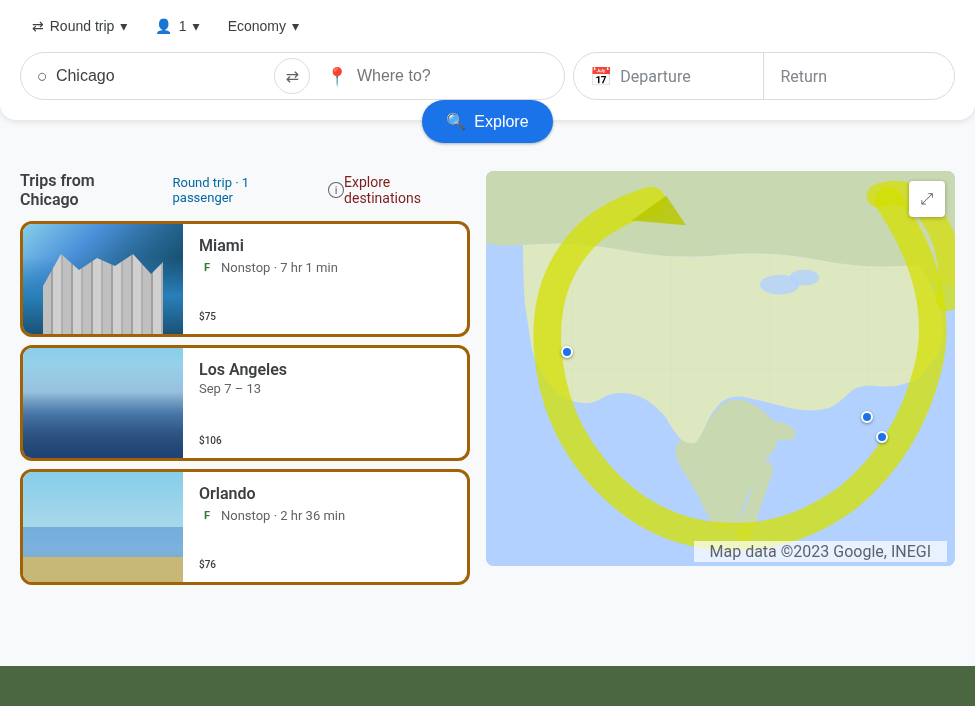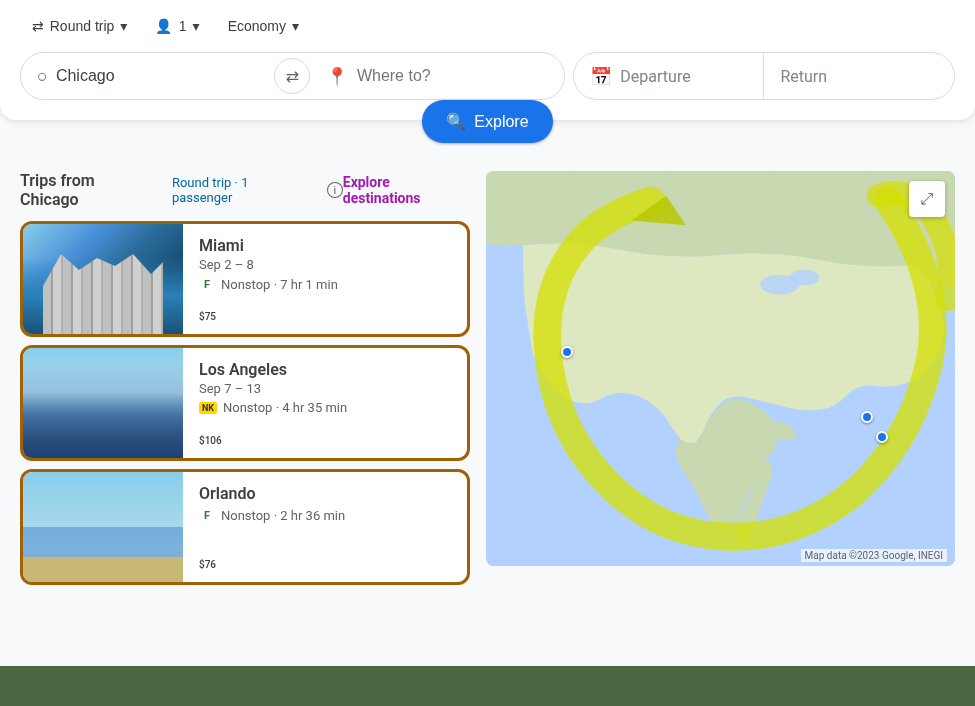--- a/index.html
+++ b/index.html
@@ -194,23 +194,23 @@
       border: 1px solid #5f6368;
       display: inline-flex;
       align-items: center;
       justify-content: center;
       font-size: 11px;
       color: #5f6368;
       cursor: pointer;
     }
 
     .explore-destinations-link {
-      color: #a21caf;
+      color: #7f1d1d;
       font-size: 14px;
-      font-weight: 700;
+      font-weight: 400;
       text-decoration: none;
       cursor: pointer;
     }
 
     
     .flight-card {
       display: flex;
       border: 3px solid #a16207;
       border-radius: 12px;
       background: #fff;
@@ -400,25 +400,25 @@
       justify-content: center;
       font-size: 16px;
       color: #5f6368;
       z-index: 20;
     }
 
     .map-attribution {
       position: absolute;
       bottom: 4px;
       right: 8px;
-      font-size: 10px;
+      font-size: 16px;
       color: #5f6368;
       z-index: 20;
       background: rgba(255,255,255,0.7);
-      padding: 1px 4px;
+      padding: 1px 16px;
     }
 
     
     .map-dot {
       position: absolute;
       width: 12px;
       height: 12px;
       background: #1a73e8;
       border: 2px solid #fff;
       border-radius: 50%;
@@ -512,40 +512,35 @@
         <span class="info-icon">i</span>
       </div>
       <a class="explore-destinations-link">Explore destinations</a>
     </div>
 
     <div class="flight-card">
       <div class="flight-card-image img-miami"></div>
       <div class="flight-card-info">
         <div>
           <div class="flight-destination">Miami</div>
-          <div class="flight-dates">Sep 2 – 8</div>
           <div class="flight-details">
             <span class="airline-icon frontier-icon">F</span>
             <span>Nonstop · 7 hr 1 min</span>
           </div>
         </div>
         <div class="flight-price">$75</div>
       </div>
     </div>
 
     <div class="flight-card">
       <div class="flight-card-image img-la"></div>
       <div class="flight-card-info">
         <div>
           <div class="flight-destination">Los Angeles</div>
           <div class="flight-dates">Sep 7 – 13</div>
-          <div class="flight-details">
-            <span class="spirit-icon">NK</span>
-            <span>Nonstop · 4 hr 35 min</span>
-          </div>
         </div>
         <div class="flight-price">$106</div>
       </div>
     </div>
 
     <div class="flight-card">
       <div class="flight-card-image img-orlando"></div>
       <div class="flight-card-info">
         <div>
           <div class="flight-destination">Orlando</div>

